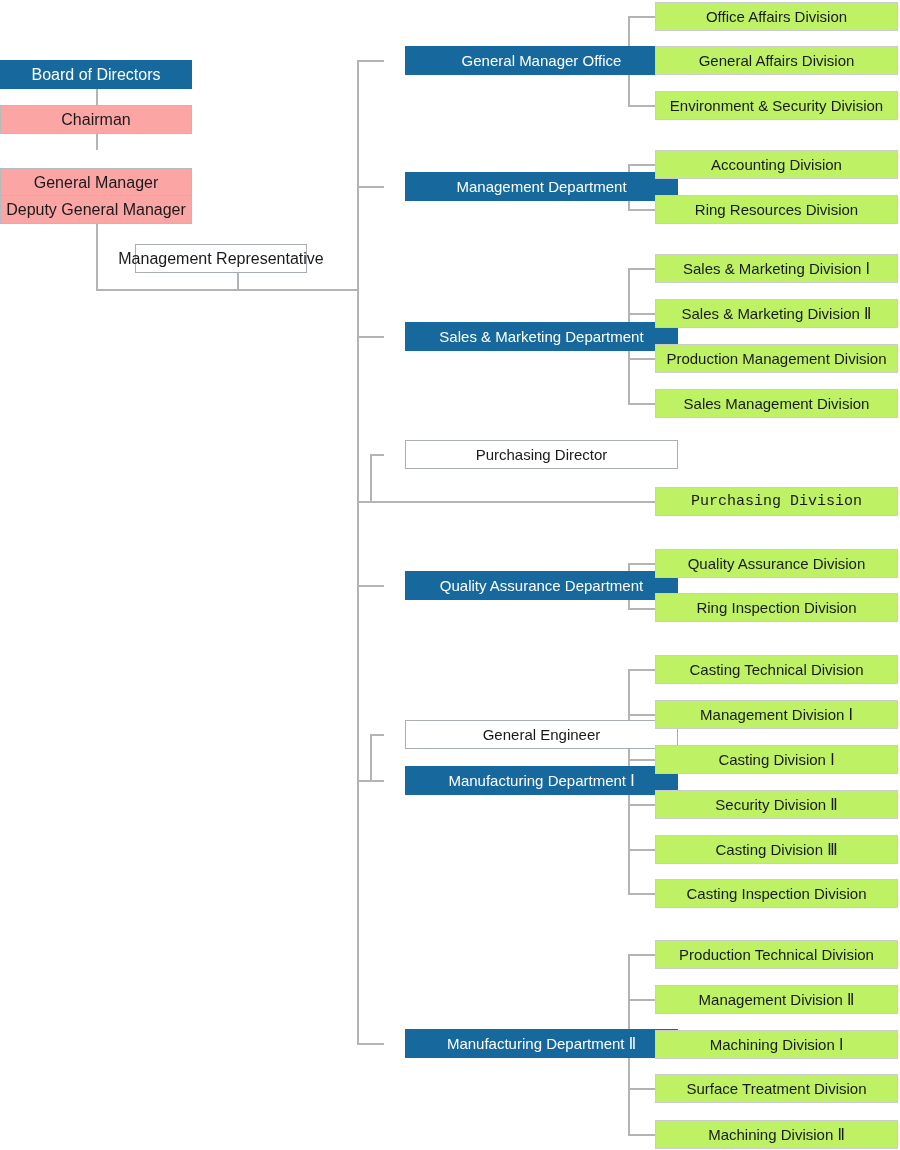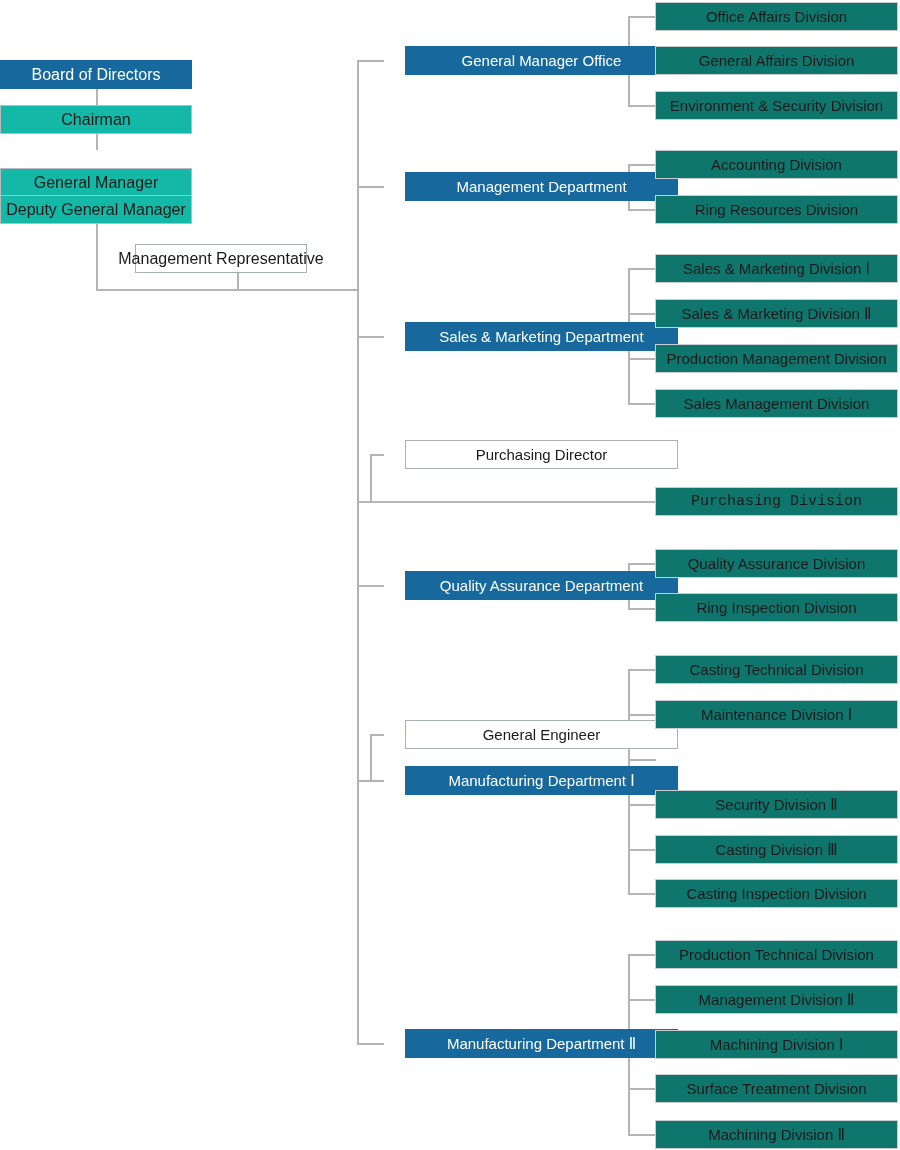--- a/index.html
+++ b/index.html
@@ -7,22 +7,22 @@
     position:relative;width:900px;height:1150px;background:#ffffff;
     font-family:"Liberation Sans","DejaVu Sans",sans-serif;overflow:hidden;
   }
   svg.lines{position:absolute;left:0;top:0;}
   .node{
     position:absolute;height:29px;box-sizing:border-box;
     display:flex;align-items:center;justify-content:center;
     font-size:15px;color:#1a1a1a;white-space:nowrap;line-height:1;
   }
   .dept{background:#17699d;color:#ffffff;border:none;}
-  .division{background:#0f766e;border:1px solid #c9cdd0;}
-  .exec{background:#14b8a6;border:1px solid #b6bbbe;}
+  .division{background:#bef264;border:1px solid #c9cdd0;}
+  .exec{background:#fca5a5;border:1px solid #b6bbbe;}
   .plain{background:#ffffff;border:1px solid #a9aeb2;}
   .col-left{left:0;width:192px;font-size:16px;}
   .col-mid{left:405px;width:273px;}
   .col-right{left:655px;width:243px;}
   .rep{left:135px;width:172px;font-size:16px;}
   .alt-font{font-family:Liberation Mono, monospace;font-size:15px;}
 </style>
 </head>
 <body>
 
@@ -68,21 +68,22 @@
   <div class="node division col-right" style="top:299px">Sales &amp; Marketing Division Ⅱ</div>
   <div class="node division col-right" style="top:344px">Production Management Division</div>
   <div class="node division col-right" style="top:389px">Sales Management Division</div>
 
   <div class="node division col-right alt-font" style="top:487px">Purchasing Division</div>
 
   <div class="node division col-right" style="top:549px">Quality Assurance Division</div>
   <div class="node division col-right" style="top:593px">Ring Inspection Division</div>
 
   <div class="node division col-right" style="top:655px">Casting Technical Division</div>
-  <div class="node division col-right" style="top:700px">Maintenance Division Ⅰ</div>
+  <div class="node division col-right" style="top:700px">Management Division Ⅰ</div>
+  <div class="node division col-right" style="top:745px">Casting Division Ⅰ</div>
   <div class="node division col-right" style="top:790px">Security Division Ⅱ</div>
   <div class="node division col-right" style="top:835px">Casting Division Ⅲ</div>
   <div class="node division col-right" style="top:879px">Casting Inspection Division</div>
 
   <div class="node division col-right" style="top:940px">Production Technical Division</div>
   <div class="node division col-right" style="top:985px">Management Division Ⅱ</div>
   <div class="node division col-right" style="top:1030px">Machining Division Ⅰ</div>
   <div class="node division col-right" style="top:1074px">Surface Treatment Division</div>
   <div class="node division col-right" style="top:1120px">Machining Division Ⅱ</div>
 

